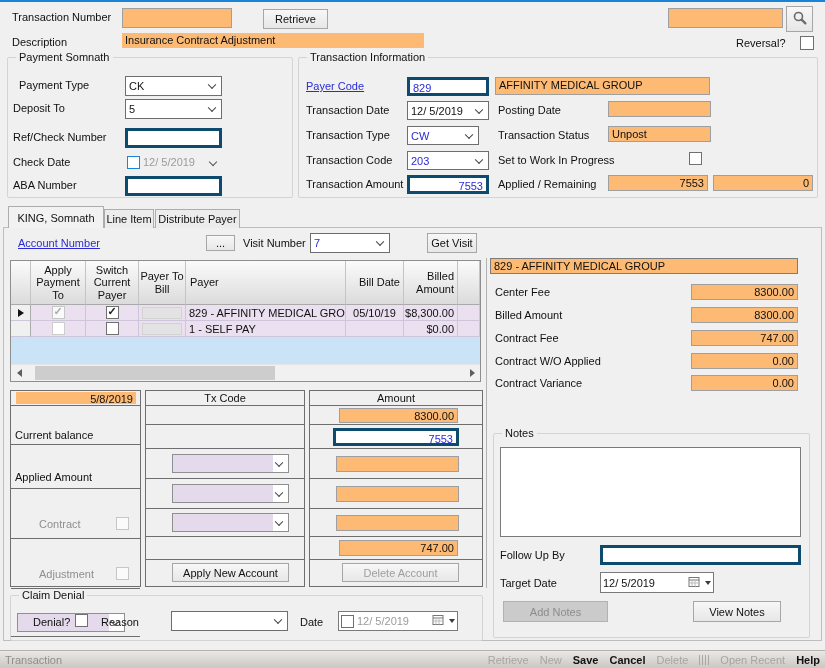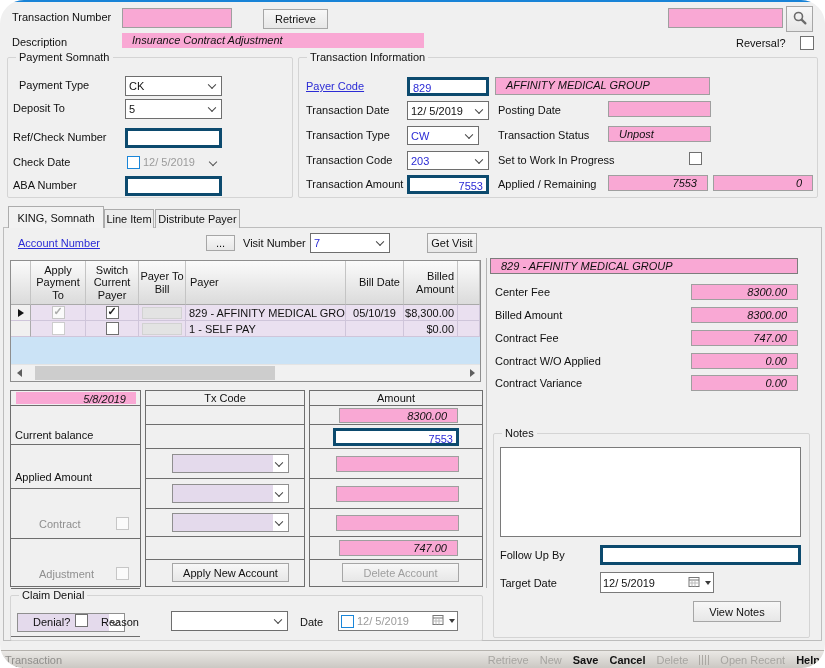--- a/index.html
+++ b/index.html
@@ -1,24 +1,24 @@
 <!DOCTYPE html>
 <html><head>
 <meta charset="utf-8">
 <style>
   html,body{margin:0;padding:0;}
   #app{position:relative;width:825px;height:668px;background:#F0F0F0;
        font-family:"Liberation Sans",sans-serif;font-size:11px;color:#111;
-       overflow:hidden;border-radius:24px;}
+       overflow:hidden;}
   .lbl{position:absolute;white-space:nowrap;color:#101010;}
   .gray{color:#9B9B9B;}
   .blue{color:#2B2BD5;}
   .link{position:absolute;color:#2B2BD5;text-decoration:underline;white-space:nowrap;cursor:pointer;}
-  .ro{position:absolute;background:#f9a8d4;border:1px solid #9F9F9F;box-sizing:border-box;
-      padding:1px 10px;overflow:hidden;white-space:nowrap;line-height:13px;font-style:italic;}
+  .ro{position:absolute;background:#fdba74;border:1px solid #9F9F9F;box-sizing:border-box;
+      padding:1px 3px;overflow:hidden;white-space:nowrap;line-height:13px;}
   .ro.flat{border:none;}
   .ra{text-align:right;}
   .inp{position:absolute;background:#fff;border:3px solid #0c4a6e;box-sizing:border-box;
        padding:1px 3px;overflow:hidden;white-space:nowrap;line-height:15px;}
   .combo{position:absolute;background:#fff;border:1px solid #6E6E6E;box-sizing:border-box;
        display:flex;align-items:center;padding-left:3px;overflow:hidden;}
   .combo::after{content:"";position:absolute;right:6px;top:50%;width:5px;height:5px;
        border-right:1.4px solid #444;border-bottom:1.4px solid #444;
        transform:translateY(-70%) rotate(45deg);z-index:2;}
   .combo.lav{background:#E4DAEC;border-color:#8F8F8F;}
@@ -377,20 +377,21 @@
       <svg width="12" height="12" viewBox="0 0 12 12">
           <rect x="1" y="1.5" width="10" height="9" fill="#fff" stroke="#777"></rect>
           <line x1="1" y1="4" x2="11" y2="4" stroke="#777"></line>
           <line x1="4" y1="4" x2="4" y2="10.5" stroke="#BBB"></line>
           <line x1="7" y1="4" x2="7" y2="10.5" stroke="#BBB"></line>
           <line x1="1" y1="7" x2="11" y2="7" stroke="#BBB"></line>
         </svg>
     </span>
     <span class="tri-down"></span>
   </div>
+  <div class="btn dis2" style="left:503px;top:601px;width:105px;height:21px;">Add Notes</div>
   <div class="btn" style="left:693px;top:601px;width:88px;height:21px;">View Notes</div>
 
   <div id="statusbar">
     <span class="ctx">Transaction</span>
     <span class="cmds">
       <span class="cmd dis">Retrieve</span>
       <span class="cmd dis">New</span>
       <span class="cmd en">Save</span>
       <span class="cmd en">Cancel</span>
       <span class="cmd dis">Delete</span>

